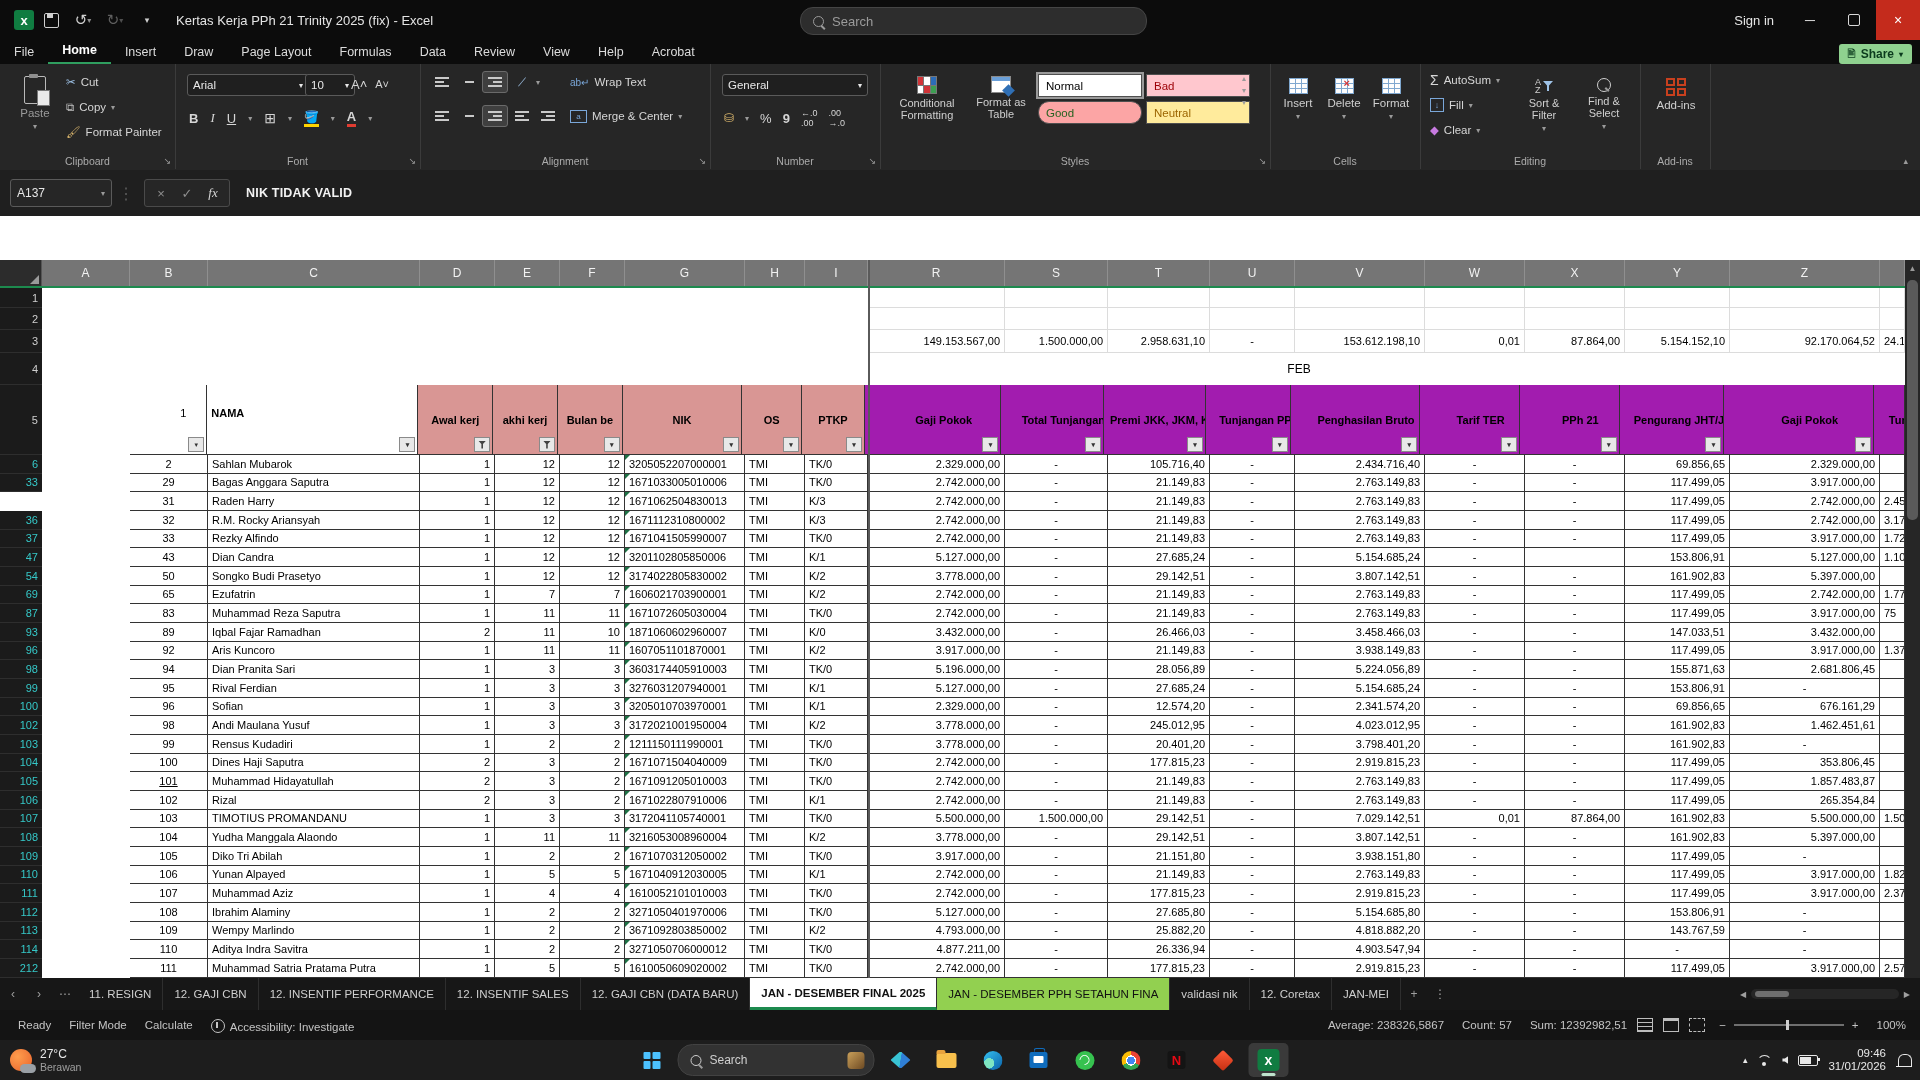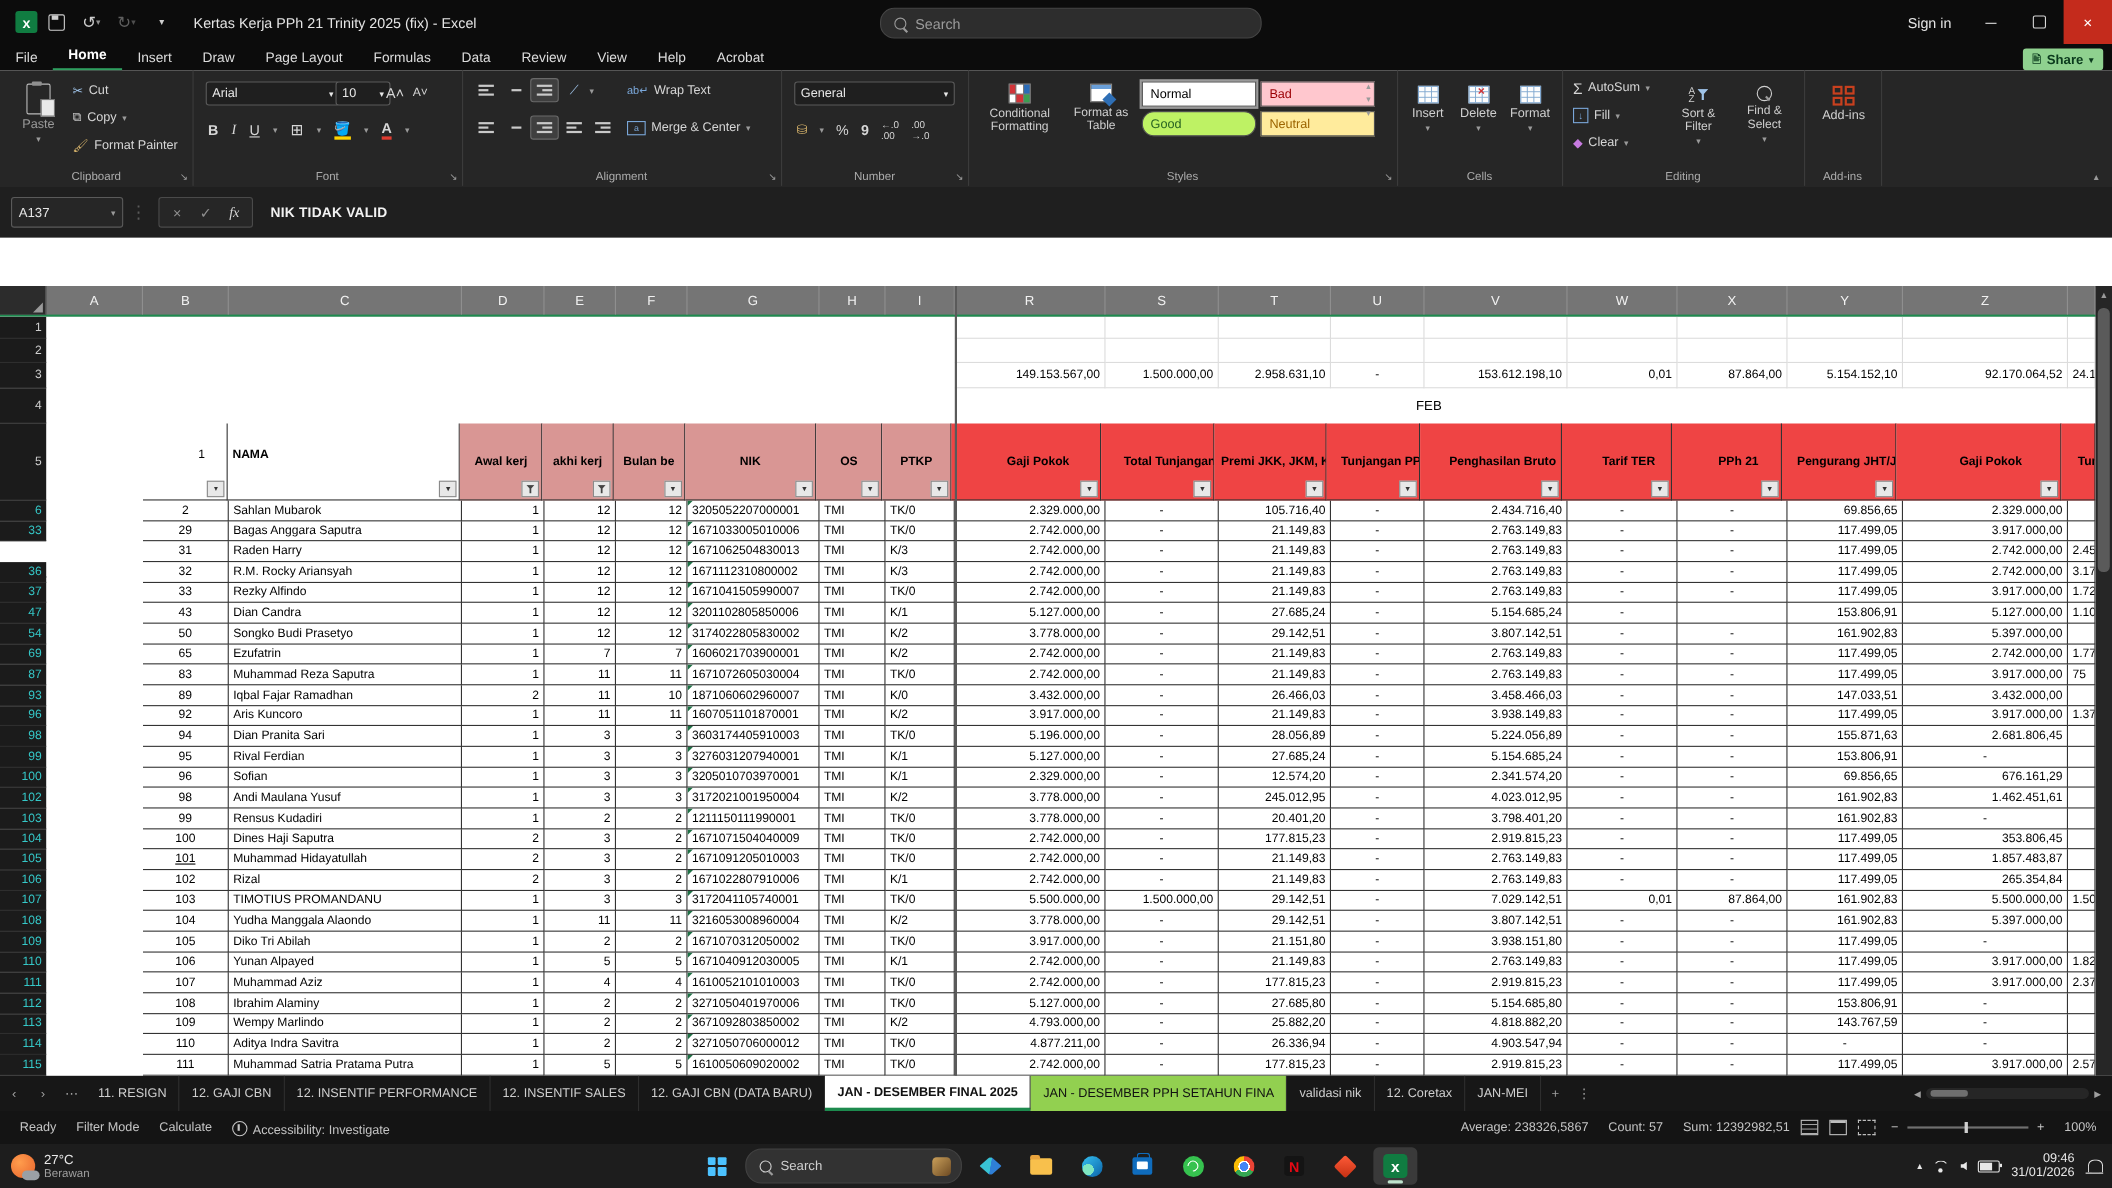--- a/index.html
+++ b/index.html
@@ -82,21 +82,21 @@
   
   #grid{position:absolute;left:0;top:288px;width:1905px;height:690px;background:#fff;overflow:hidden;}
   .row{display:flex;width:1905px;box-sizing:border-box;}
   .c{box-sizing:border-box;overflow:hidden;white-space:nowrap;font-size:11px;color:#000;padding:0 4px;
      display:flex;align-items:center;}
   .dk{border-right:1px solid #333;border-bottom:1px solid #333;}
   .lt{border-right:1px solid #dcdcdc;border-bottom:1px solid #dcdcdc;}
   .num{justify-content:flex-end;} .ctr{justify-content:center;} .lft{justify-content:flex-start;}
   .gut{background:#1b1b1b;color:#35c8c8;justify-content:flex-end;border-bottom:1px solid #2e2e2e;font-size:11px;}
   .gut.white{color:#cfcfcf;}
-  .pink{background:#d99694;} .gray{background:#ef4444;padding-left:26px;}
+  .pink{background:#d99694;} .gray{background:#a21caf;padding-left:26px;}
   .hdr{font-weight:bold;position:relative;display:flex;align-items:center;justify-content:center;text-align:center;line-height:12px;}
   .fbtn{position:absolute;right:2px;bottom:2px;width:14px;height:13px;background:#e8e8e8;border:1px solid #8a8a8a;
         display:flex;align-items:center;justify-content:center;font-size:7px;color:#333;}
   .funnel{width:8px;height:8px;background:#444;clip-path:polygon(0 0,100% 0,60% 45%,60% 100%,40% 100%,40% 45%);}
   .nik{position:relative;}
   .nik:before{content:"";position:absolute;left:0;top:0;border-top:5px solid #1e7145;border-right:5px solid transparent;}
   #freeze{position:absolute;left:868px;top:260px;width:2px;height:718px;background:#5a5a5a;z-index:5;}
   
   #vscroll{position:absolute;right:0;top:260px;width:15px;height:718px;background:#262626;}
   #vscroll .arr{height:16px;display:flex;align-items:center;justify-content:center;color:#9a9a9a;font-size:8px;}
@@ -366,21 +366,21 @@
           </span>
         <span style="text-align:center;line-height:12px">Conditional Formatting</span>
       </div>
       <div class="bigbtn abs" style="left:90px;top:4px;width:62px;font-size:11px">
         <span class="tbl-ic"></span>
         <span style="text-align:center;line-height:12px">Format as Table</span>
       </div>
       <div id="style-gallery" class="abs" style="left:158px;top:10px;display:grid;grid-template-columns:1fr 1fr;gap:4px;width:196px">
           <div class="stylecell" style="background: rgb(255, 255, 255); color: rgb(0, 0, 0); outline: rgb(154, 154, 154) solid 2px;">Normal</div>
           <div class="stylecell" style="background: rgb(255, 199, 206); color: rgb(156, 0, 6);">Bad</div>
-          <div class="stylecell" style="background: #bef264; color: rgb(39, 98, 33); border-radius: 11px;">Good</div>
+          <div class="stylecell" style="background: #fca5a5; color: rgb(39, 98, 33); border-radius: 11px;">Good</div>
           <div class="stylecell" style="background: rgb(255, 235, 156); color: rgb(156, 101, 0);">Neutral</div>
         </div>
       <div class="abs" style="left:362px;top:10px;display:flex;flex-direction:column;gap:3px;color:#9a9a9a;font-size:8px">
         <span>▴</span>
           <span>▾</span>
           <span>▾</span>
       </div>
       <div class="grp-label">Styles</div>
       <div class="launcher">↘</div>
     </div>
@@ -1209,21 +1209,21 @@
         <div class="c dk num" style="width: 102px; line-height: 18.68px;">26.336,94</div>
         <div class="c dk ctr" style="width: 85px; line-height: 18.68px;">-</div>
         <div class="c dk num" style="width: 130px; line-height: 18.68px;">4.903.547,94</div>
         <div class="c dk ctr" style="width: 100px; line-height: 18.68px;">-</div>
         <div class="c dk ctr" style="width: 100px; line-height: 18.68px;">-</div>
         <div class="c dk ctr" style="width: 105px; line-height: 18.68px;">-</div>
         <div class="c dk ctr" style="width: 150px; line-height: 18.68px;">-</div>
         <div class="c dk lft" style="width: 25px; line-height: 18.68px;"></div>
       </div>
       <div class="row" style="height: 18.68px;">
-        <div class="c gut" style="width: 42px; line-height: 18.68px;">115</div>
+        <div class="c gut" style="width: 42px; line-height: 18.68px;">212</div>
         <div class="c " style="width: 88px; line-height: 18.68px;"></div>
         <div class="c dk ctr" style="width: 78px; line-height: 18.68px;">111</div>
         <div class="c dk lft" style="width: 212px; line-height: 18.68px;">Muhammad Satria Pratama Putra</div>
         <div class="c dk num" style="width: 75px; line-height: 18.68px;">1</div>
         <div class="c dk num" style="width: 65px; line-height: 18.68px;">5</div>
         <div class="c dk num" style="width: 65px; line-height: 18.68px;">5</div>
         <div class="c dk lft nik" style="width: 120px; line-height: 18.68px;">1610050609020002</div>
         <div class="c dk lft" style="width: 60px; line-height: 18.68px;">TMI</div>
         <div class="c dk lft" style="width: 63px; line-height: 18.68px;">TK/0</div>
         <div class="c dk num" style="width: 137px; line-height: 18.68px;">2.742.000,00</div>

